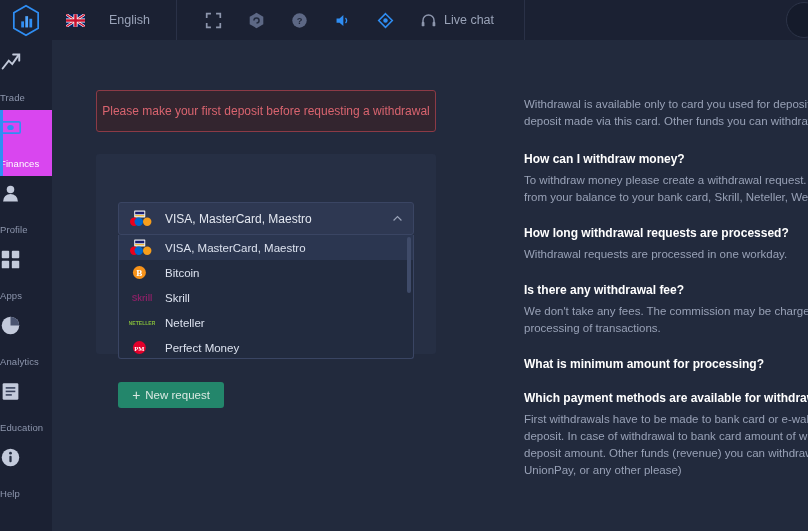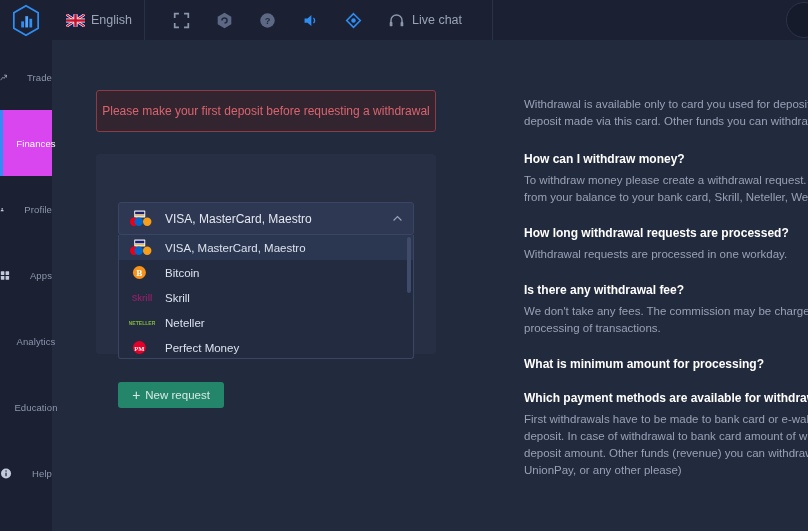--- a/index.html
+++ b/index.html
@@ -16,22 +16,22 @@
     position: absolute; top: 0; left: 0; width: 808px; height: 40px;
     background: #1b2133; display: flex; align-items: center;
     z-index: 30;
   }
   .logo-box {
     width: 52px; height: 40px; display: flex; align-items: center; justify-content: center;
     background: #1b2133;
   }
   .hexlogo { width: 30px; height: 33px; }
   .lang-box {
-    display: flex; align-items: center; gap: 6px;
-    padding: 0 12px 0 14px; height: 40px;
+    display: flex; align-items: center; gap: 24px;
+    padding: 0 26px 0 14px; height: 40px;
     border-right: 1px solid #2a3147;
   }
   .flag {
     width: 19px; height: 13px; display: block; border-radius: 1px;
   }
   .lang-label { color: #9aa3b8; font-size: 12.5px; }
   .tb-icons { display: flex; align-items: center; gap: 26px; padding-left: 28px; height: 40px; }
   .tb-icon { width: 17px; height: 17px; display: block; cursor: pointer; }
   .livechat {
     display: flex; align-items: center; gap: 7px; margin-left: 26px;
@@ -45,22 +45,22 @@
   }
   .avatar-clip { border: 1px solid #2c3448; }
 
   
   .sidebar {
     position: absolute; left: 0; top: 40px; width: 52px; height: 491px;
     background: #1b2133; z-index: 20;
     padding-top: 4px;
   }
   .side-item {
-    position: relative; height: 66px; display: flex; flex-direction: row;
-    align-items: center; justify-content: center; gap: 20px; cursor: pointer;
+    position: relative; height: 66px; display: flex; flex-direction: column;
+    justify-content: center; gap: 20px; cursor: pointer;
   }
   .side-item.active { background: #d946ef; }
   .side-item.active::before {
     content: ""; position: absolute; left: 0; top: 0; width: 3px; height: 100%;
     background: #2f8ef4;
   }
   .side-label { font-size: 9.5px; color: #8d96ad; letter-spacing: .1px; }
   .side-item.active .side-label { color: #ffffff; }
   .side-ico { width: 21px; height: 21px; display: block; }
 

